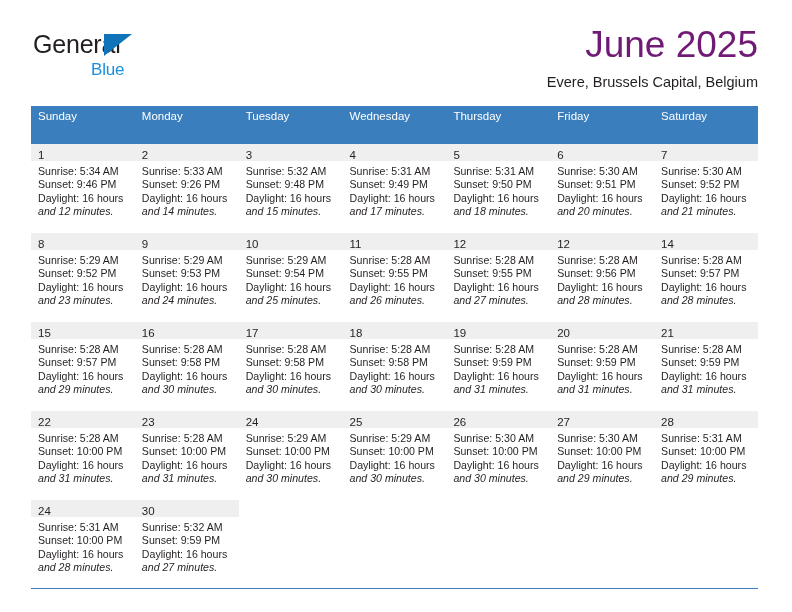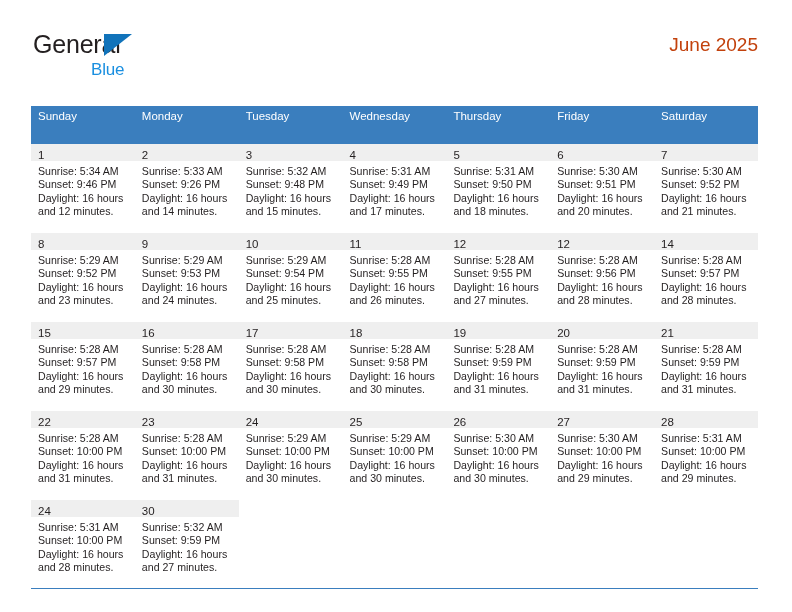--- a/index.html
+++ b/index.html
@@ -65,22 +65,22 @@
     letter-spacing: -0.2px;
     color: #1a8fe0;
     line-height: 28px;
     white-space: nowrap;
   }
 
   .title {
     position: absolute;
     right: 0;
     top: 0px;
-    font-size: 19px;
-    color: #c2410c;
+    font-size: 37px;
+    color: #701a75;
     line-height: 38px;
     white-space: nowrap;
     text-align: right;
   }
   .subtitle {
     position: absolute;
     right: 0;
     top: 46px;
     font-size: 14.5px;
     color: #231f20;
@@ -144,37 +144,39 @@
     padding: 4px 6px 0 7px;
   }
   .cell-body div {
     font-size: 10.6px;
     line-height: 13.3px;
     color: #231f20;
     white-space: nowrap;
   }
   .cell-body .daylight2 {
     white-space: nowrap;
+    font-style: italic;
   }
   .cell.empty .daynum-band { background: transparent; }
 </style>
 </head>
 <body>
 
 <div class="page">
 
   <div class="topbar">
 
     <div class="logo">
       <span class="logo-general">General</span>
       <span class="logo-tri"></span>
       <span class="logo-blue">Blue</span>
     </div>
 
     <div class="title">June 2025</div>
+    <div class="subtitle">Evere, Brussels Capital, Belgium</div>
   </div>
 
   <table class="calendar">
     <colgroup>
       <col>
         <col>
         <col>
         <col>
         <col>
         <col>

